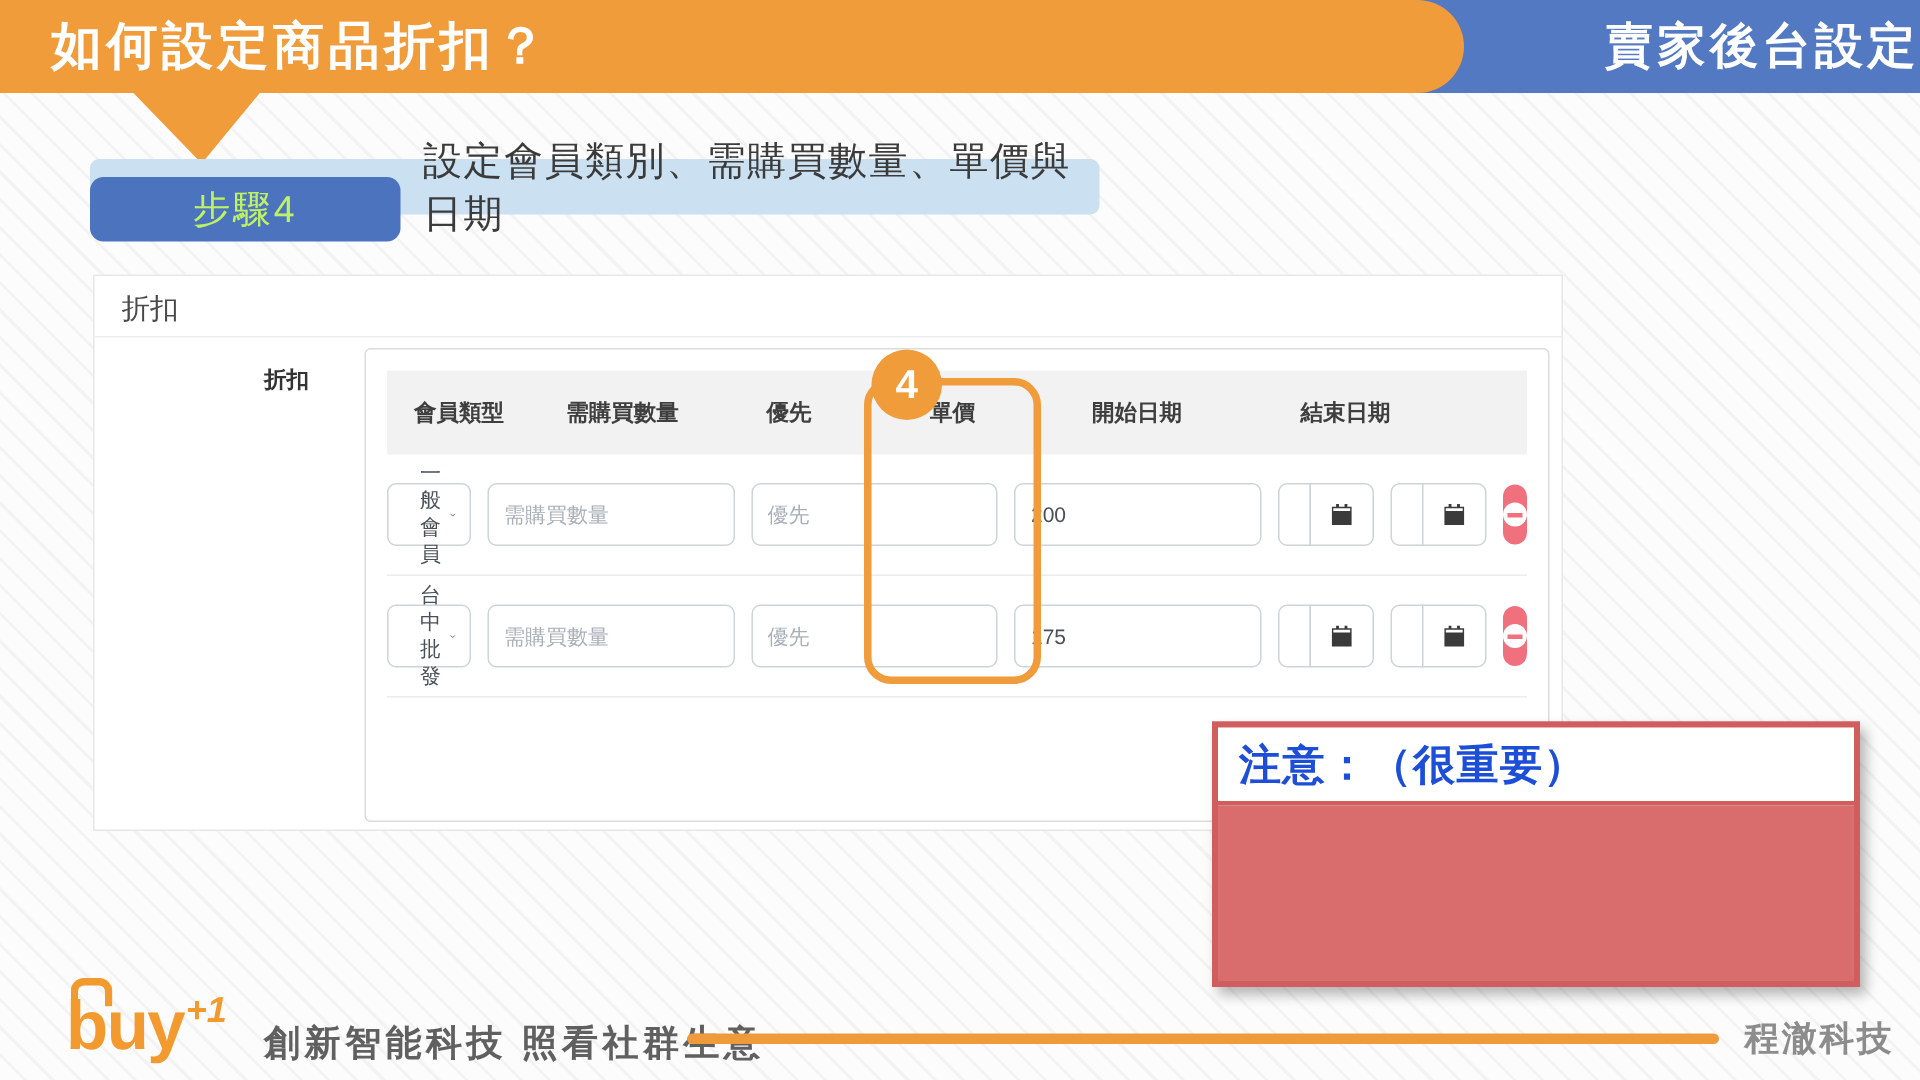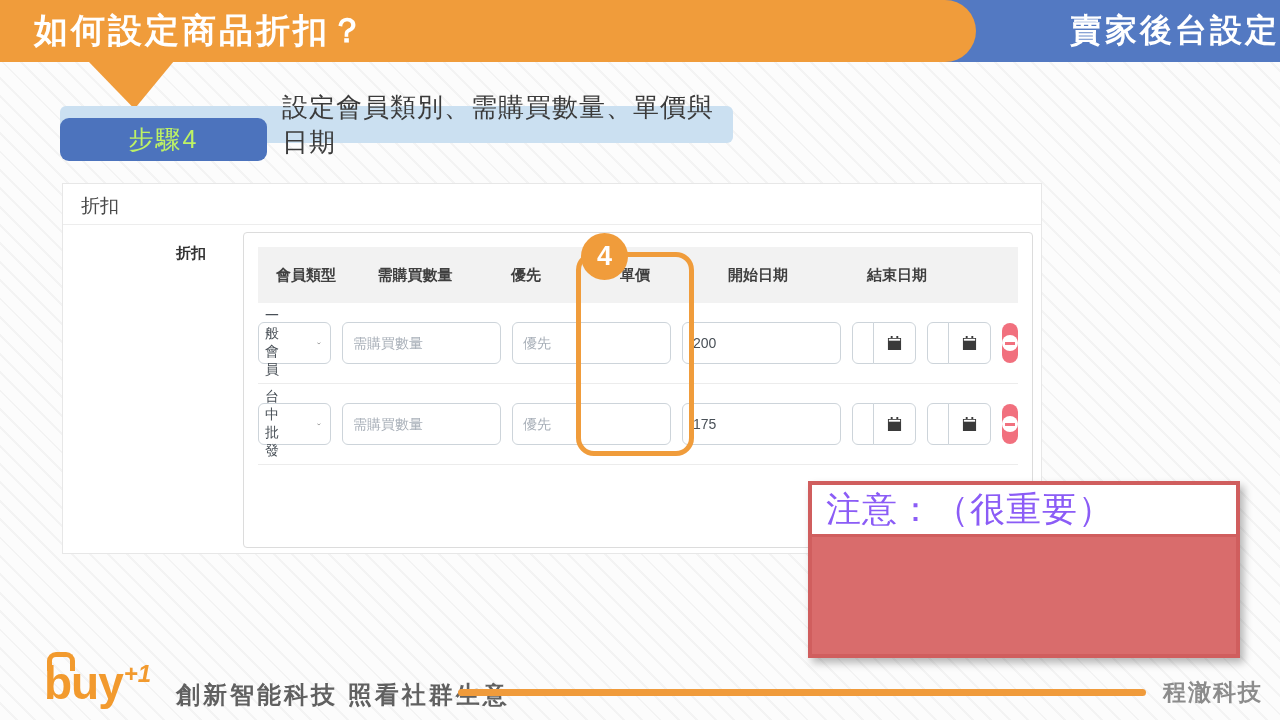--- a/index.html
+++ b/index.html
@@ -65,21 +65,21 @@
   .th { font-size:15px; font-weight:bold; color:#3f3f3f; text-align:center; }
   .trow { height:81px; display:flex; align-items:center; gap:11px; border-bottom:1px solid #ececec; }
   .empty-row { height:70px; }
   .c1 { width:96px; }  .c2 { width:100px; } .c3 { width:100px; }
   .c4 { width:96px; }  .c5 { width:128px; } .c6 { width:128px; } .c7 { width:44px; }
 
   .ctl {
     height:42px; border:1px solid #cdd4da; border-radius:6px; background:#fff;
     font-size:14px; color:#495057; font-family:"Liberation Sans", sans-serif;
   }
-  .selectbox { display:flex; align-items:center; justify-content:space-between; padding:0 9px 0 6px; cursor:pointer;gap:32px; }
+  .selectbox { display:flex; align-items:center; justify-content:space-between; padding:0 9px 0 21px; cursor:pointer; }
   .txt { width:100%; padding:0 10px; outline:none; }
   .txt::placeholder { color:#a8afb8; opacity:1; }
   .dgroup { display:flex; }
   .dgroup .txt { border-radius:6px 0 0 6px; min-width:0; flex:1; }
   .dbtn {
     width:43px; border:1px solid #cdd4da; border-left:1px solid #cdd4da; margin-left:-1px;
     border-radius:0 6px 6px 0; background:#fff;
     display:flex; align-items:center; justify-content:center; cursor:pointer;
   }
   .rm-btn {
@@ -105,21 +105,21 @@
 
   
   .note {
     position:absolute; left:808px; top:481px; width:432px; height:177px; z-index:40;
     background:#D96C6C; border:4px solid #D05E5E; box-shadow:4px 5px 8px rgba(0,0,0,0.28);
   }
   .note-head {
     background:#fff; height:52px; display:flex; align-items:center;
     padding-left:14px; border-bottom:3px solid #D05E5E;
   }
-  .note-head span { color:#8b5cf6; font-size:35px; font-weight:normal; letter-spacing:1px; }
+  .note-head span { color:#1d4ed8; font-size:28px; font-weight:bold; letter-spacing:1px; }
   .note-body { padding-top:17px; text-align:center; }
   .note-body div { color:#fff; font-size:26px; font-weight:bold; line-height:40px; letter-spacing:1px; }
 
   
   .logo { position:absolute; left:44px; top:658px; display:flex; align-items:flex-start; }
   .logo-word { position:relative; font-size:46px; font-weight:bold; color:#F29A2E; letter-spacing:-1px; line-height:50px; }
   .logo-word::before { 
     content:''; position:absolute; left:3px; top:-6px; width:18px; height:14px;
     border:5px solid #F29A2E; border-bottom:none; border-radius:9px 9px 0 0;
   }

